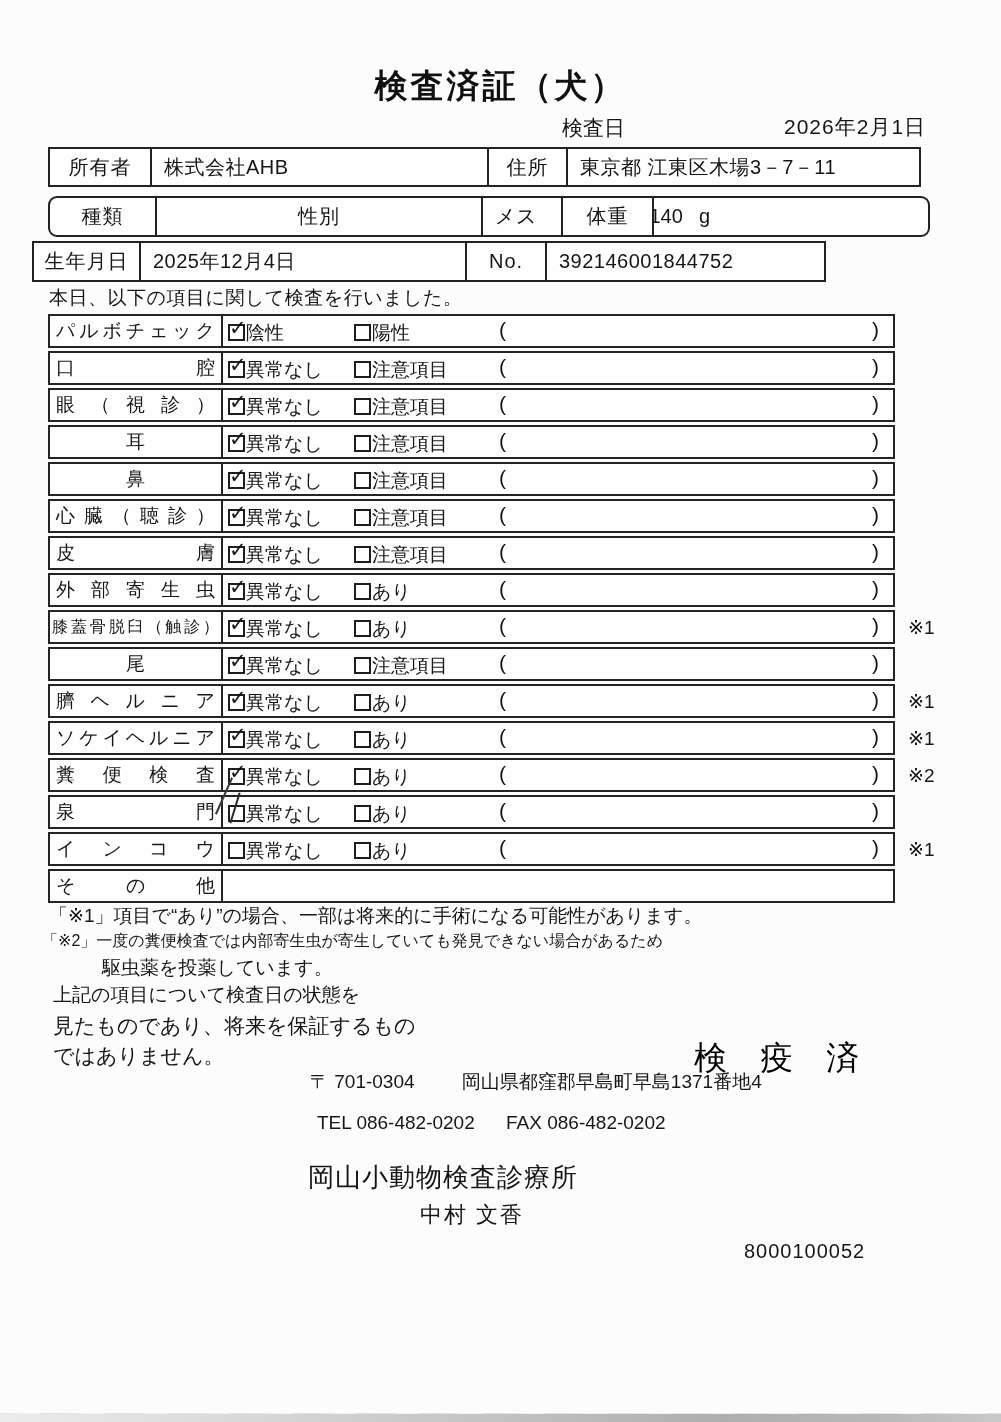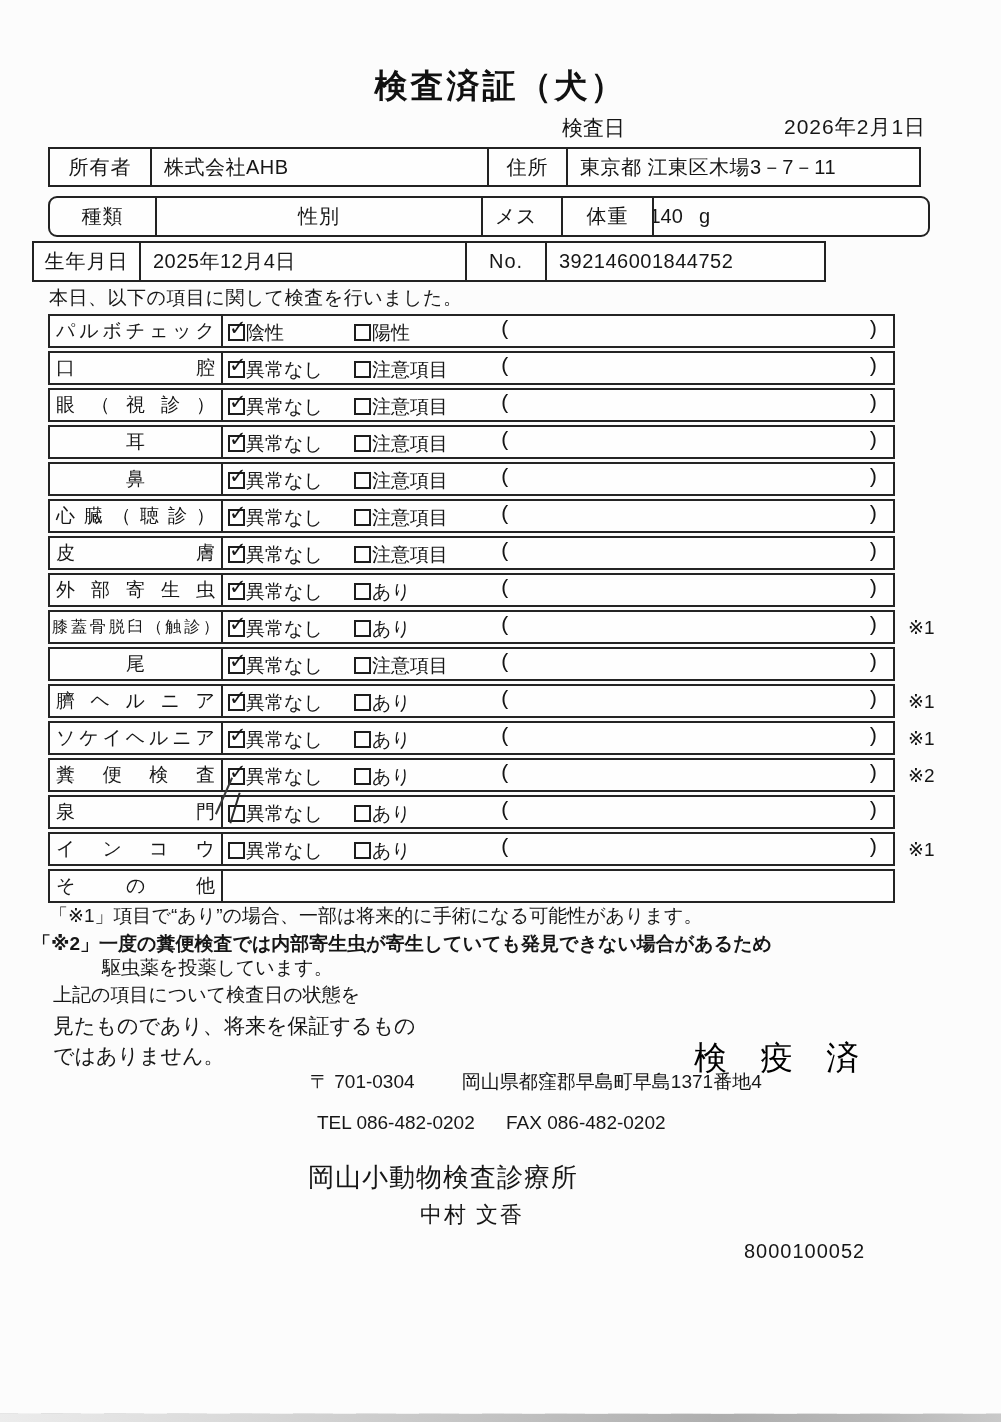--- a/index.html
+++ b/index.html
@@ -36,21 +36,21 @@
     position:relative; box-sizing:border-box; width:847px; height:34px;
     border:2px solid #242424; margin-bottom:3px; display:grid;
     grid-template-columns:173px 1fr; background:#fefefe;
   }
   .cl-label{
     border-right:2px solid #242424; display:flex; align-items:center;
     justify-content:space-between; padding:0 6px; font-size:19px; overflow:hidden;
   }
   .cl-label.single{justify-content:center;}
   .cl-label.dense{font-size:16px; padding:0 2px; justify-content:space-between;}
-  .cl-content{position:relative;font-family:Liberation Mono, monospace;}
+  .cl-content{position:relative;}
   .cb{
     position:absolute; top:8px; width:13px; height:13px;
     border:2px solid #1d1d1d; box-sizing:content-box; background:#fff;
   }
   .cb.cb1{left:5px;}
   .cb.cb2{left:131px;}
   .cb.checked::after{
     content:"\2713"; position:absolute; left:-1px; top:-10px;
     font-family:"DejaVu Sans",sans-serif; font-size:21px; font-weight:700; color:#161616;
   }
@@ -64,21 +64,21 @@
   }
   .opt{position:absolute; top:4px; font-size:19px; white-space:nowrap;}
   .opt.o1{left:23px;}
   .opt.o2{left:149px;}
   .paren{position:absolute; top:2px; font-size:21px;}
   .paren.po{left:276px;}
   .paren.pc{right:14px;}
   .cl-note{position:absolute; left:858px; top:4px; font-size:19px; white-space:nowrap;}
   
   .note1{left:49px; top:903px; font-size:19px;}
-  .note2{left:32px; top:931px; font-size:19px;font-weight:bold;}
+  .note2{left:42px; top:931px; font-size:16px;}
   .note3{left:102px; top:955px; font-size:19px;}
   .disc1{left:53px; top:982px; font-size:19px;}
   .disc2{left:53px; top:1012px; font-size:21px;}
   .disc3{left:53px; top:1042px; font-size:21px;}
   .stamp{left:694px; top:1020px; font-size:33px; letter-spacing:12px; color:#000000;margin-top:16px;}
   .postal{left:310px; top:1069px; font-size:19px;}
   .postal .addr{margin-left:42px;}
   .telfax{left:317px; top:1112px; font-size:19px;}
   .telfax .fax{margin-left:26px;}
   .clinic-name{left:308px; top:1160px; font-size:26px; letter-spacing:1px;}

